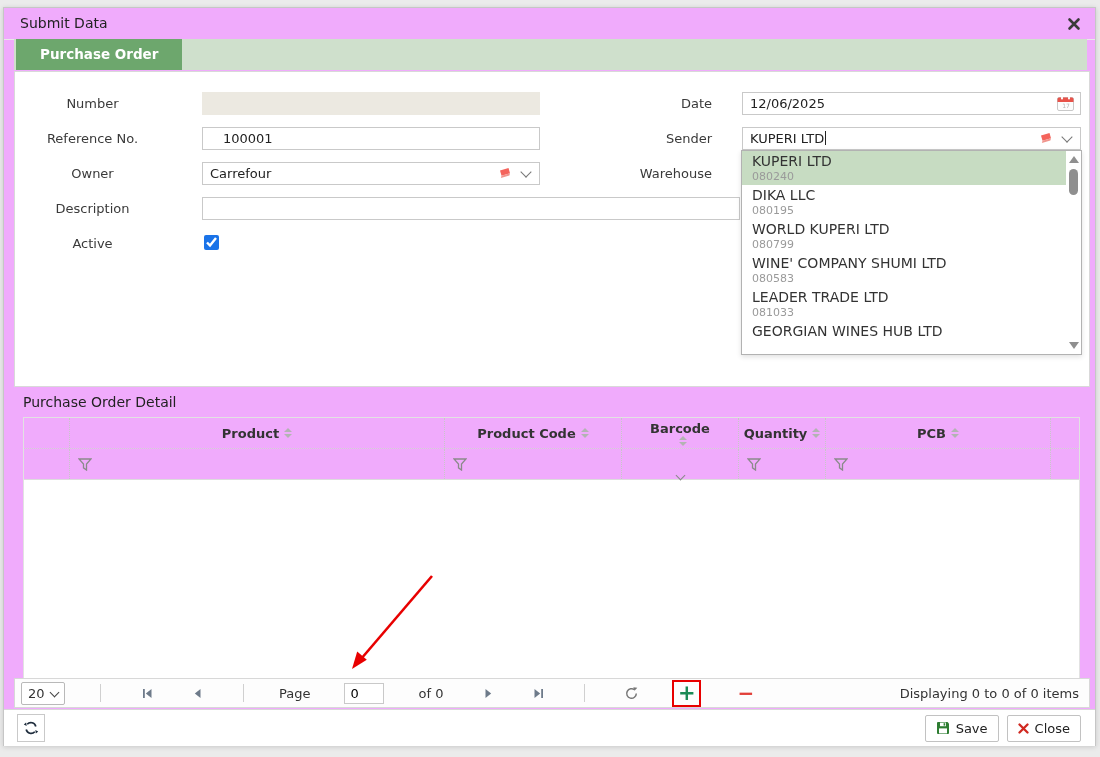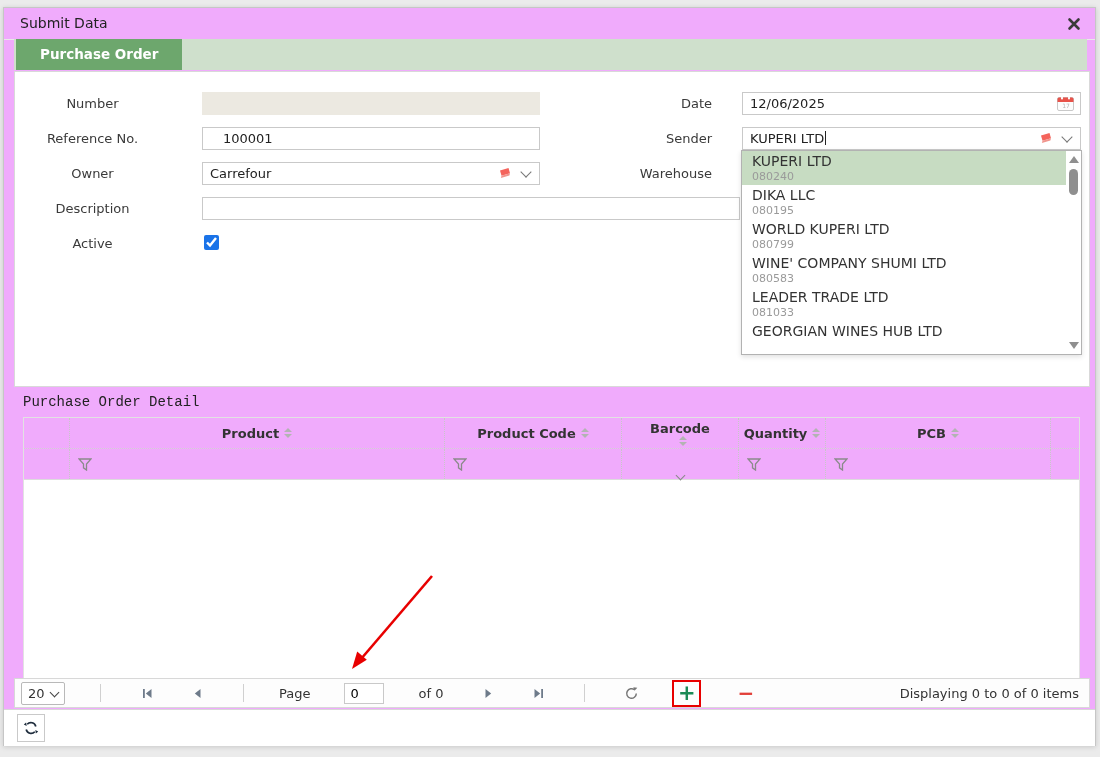--- a/index.html
+++ b/index.html
@@ -37,21 +37,21 @@
   .dd-item{height:34px;box-sizing:border-box;padding:2px 10px 0;margin-right:15px;cursor:pointer;}
   .dd-item.selected{background:var(--selected-item,#c7dcc2);}
   .dd-name{font-size:14px;line-height:17px;color:#333;white-space:nowrap;overflow:hidden;}
   .dd-code{font-size:11px;line-height:14px;color:#9a9a9a;}
   .dd-scroll{position:absolute;right:0;top:0;bottom:0;width:15px;background:#fff;}
   .dd-up,.dd-down{position:absolute;left:3px;width:0;height:0;border-left:5px solid transparent;border-right:5px solid transparent;}
   .dd-up{top:5px;border-bottom:7px solid #8f8f8f;}
   .dd-down{bottom:5px;border-top:7px solid #8f8f8f;}
   .dd-thumb{position:absolute;left:3px;top:18px;width:9px;height:26px;background:#8f8f8f;border-radius:5px;}
   
-  .detail-title{position:absolute;left:19px;top:379px;height:30px;line-height:30px;font-size:14px;color:#222;font-family:Liberation Mono, monospace;}
+  .detail-title{position:absolute;left:19px;top:379px;height:30px;line-height:30px;font-size:14px;color:#222;}
   .grid{position:absolute;left:19px;top:409px;width:1057px;border:1px solid #e2e2e2;border-bottom:none;box-sizing:border-box;}
   .grow{display:flex;height:30px;align-items:stretch;}
   .gcell{box-sizing:border-box;border-left:1px dotted #c8c8c8;display:flex;align-items:center;justify-content:center;
          font-size:13px;font-weight:600;color:#333;}
   .gcell:first-child{border-left:none;}
   .c-sel{width:45px;}.c-prod{width:375px;}.c-code{width:177px;}.c-bar{width:117px;flex-direction:column;}.c-qty{width:87px;}.c-pcb{width:225px;}.c-sp{flex:1;}
   .frow2{display:flex;height:30px;border-top:1px dotted #d2d2d2;border-bottom:1px solid #dcdcdc;}
   .fcell{box-sizing:border-box;border-left:1px dotted #c8c8c8;display:flex;align-items:center;padding:0 8px;}
   .fcell:first-child{border-left:none;}
   .fcell.right{justify-content:flex-end;}
@@ -319,20 +319,37 @@
 
     <div class="toolbar">
       <span class="refbtn">
         <svg width="16" height="16" viewBox="0 0 16 16">
           <path d="M3.2 9.5 a5 5 0 0 0 8.6 2.2" stroke="#1f2d3d" fill="none" stroke-width="1.7"></path>
           <polygon points="12.9,13.6 12.3,9.9 15.2,11.6" fill="#1f2d3d"></polygon>
           <path d="M12.8 6.5 a5 5 0 0 0 -8.6 -2.2" stroke="#1f2d3d" fill="none" stroke-width="1.7"></path>
           <polygon points="3.1,2.4 3.7,6.1 0.8,4.4" fill="#1f2d3d"></polygon>
         </svg>
       </span>
+      <span class="btn-zone">
+        <button class="btn">
+          <svg width="14" height="14" viewBox="0 0 14 14">
+            <path d="M1 2 a1 1 0 0 1 1 -1 h9.5 L13 2.5 V12 a1 1 0 0 1 -1 1 H2 a1 1 0 0 1 -1 -1 Z" fill="#2e7d32"></path>
+            <rect x="4" y="1.6" width="6" height="3.6" fill="#fff"></rect>
+            <rect x="7.6" y="2.2" width="1.6" height="2.4" fill="#2e7d32"></rect>
+            <rect x="3" y="7.4" width="8" height="5" fill="#fff"></rect>
+          </svg>
+          <span>Save</span>
+        </button>
+        <button class="btn">
+          <svg width="11" height="11" viewBox="0 0 11 11">
+            <path d="M1.5 1.5 L9.5 9.5 M9.5 1.5 L1.5 9.5" stroke="#d02820" stroke-width="2.3" stroke-linecap="round"></path>
+          </svg>
+          <span>Close</span>
+        </button>
+      </span>
     </div>
   </div>
 
   <svg class="arrow-svg" width="100" height="110" viewBox="0 0 100 110">
     <line x1="92" y1="10" x2="21" y2="93" stroke="#e80000" stroke-width="2.6"></line>
     <polygon points="12,103 17.2,85.6 26.8,93.8" fill="#e80000"></polygon>
   </svg>
 </div>
 
 </body></html>

